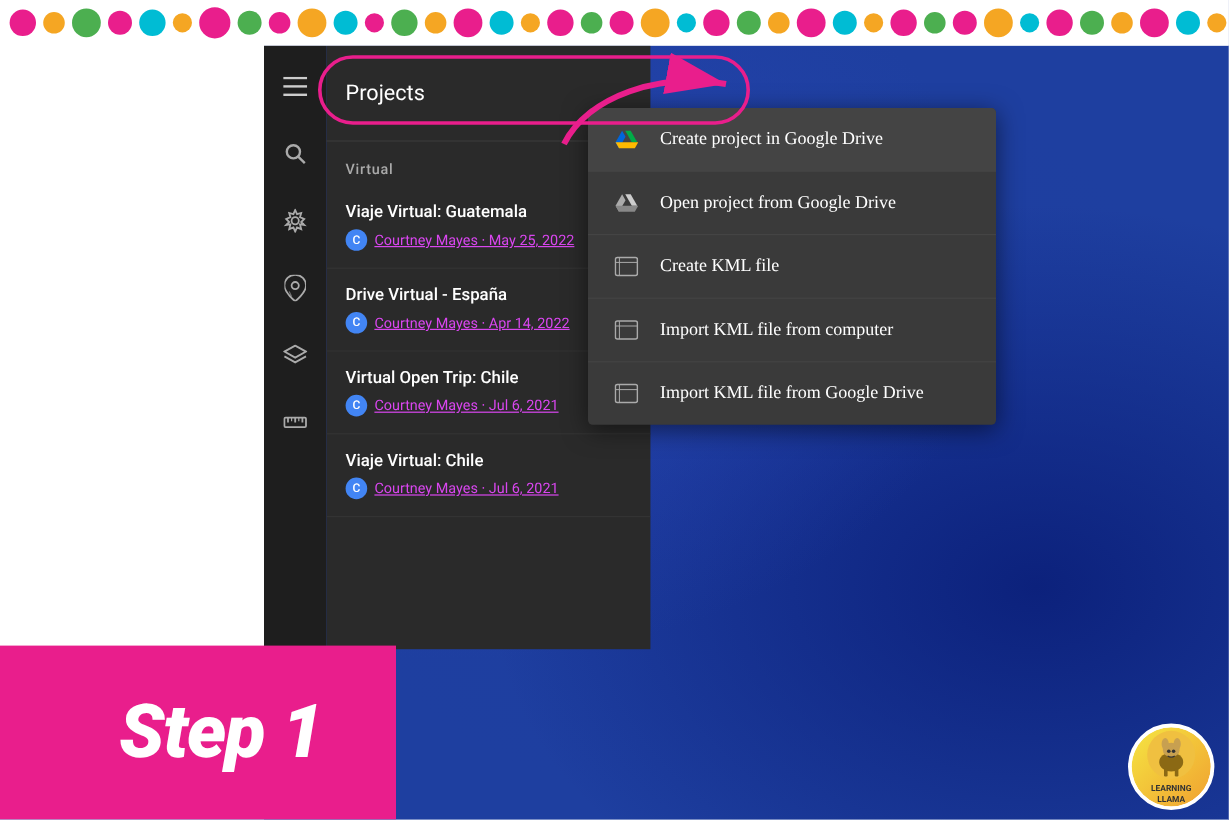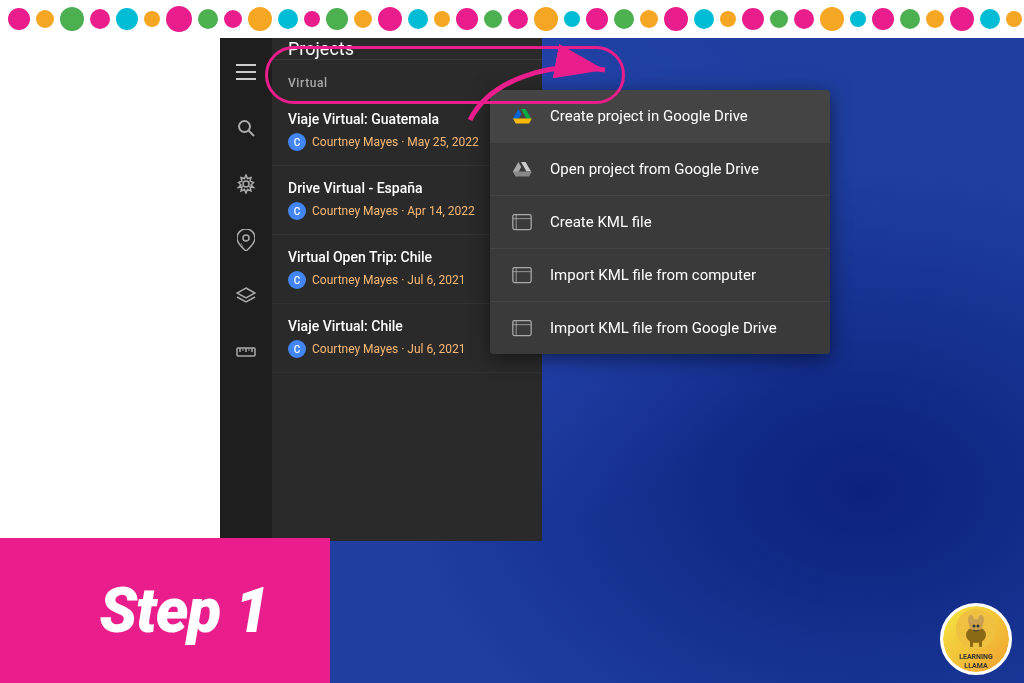--- a/index.html
+++ b/index.html
@@ -77,21 +77,21 @@
     .projects-panel {
       width: 270px;
       background: #2a2a2a;
       display: flex;
       flex-direction: column;
     }
 
     .projects-header {
       display: flex;
       align-items: center;
-      padding: 0 16px;
+      padding: 29px 16px;
       gap: 12px;
       border-bottom: 1px solid #3a3a3a;
     }
 
     .projects-title {
       color: #ffffff;
       font-size: 18px;
       font-weight: 400;
     }
 
@@ -137,22 +137,23 @@
       background: #4285f4;
       color: #fff;
       font-size: 10px;
       display: flex;
       align-items: center;
       justify-content: center;
       font-weight: 500;
     }
 
     .project-meta-text {
-      color: #fdba74;
+      color: #d946ef;
       font-size: 12px;
+      text-decoration: underline;
     }
 
     
     .dropdown-menu {
       position: absolute;
       top: 52px;
       left: 270px;
       width: 340px;
       background: #3a3a3a;
       border-radius: 4px;
@@ -184,20 +185,21 @@
       display: flex;
       align-items: center;
       justify-content: center;
       flex-shrink: 0;
     }
 
     .menu-item-text {
       color: #ffffff;
       font-size: 15px;
       font-weight: 400;
+      font-family: Liberation Serif, serif;
     }
 
     
     .highlight-circle {
       position: absolute;
       top: 46px;
       left: 265px;
       width: 360px;
       height: 58px;
       border: 3px solid #e91e8c;

